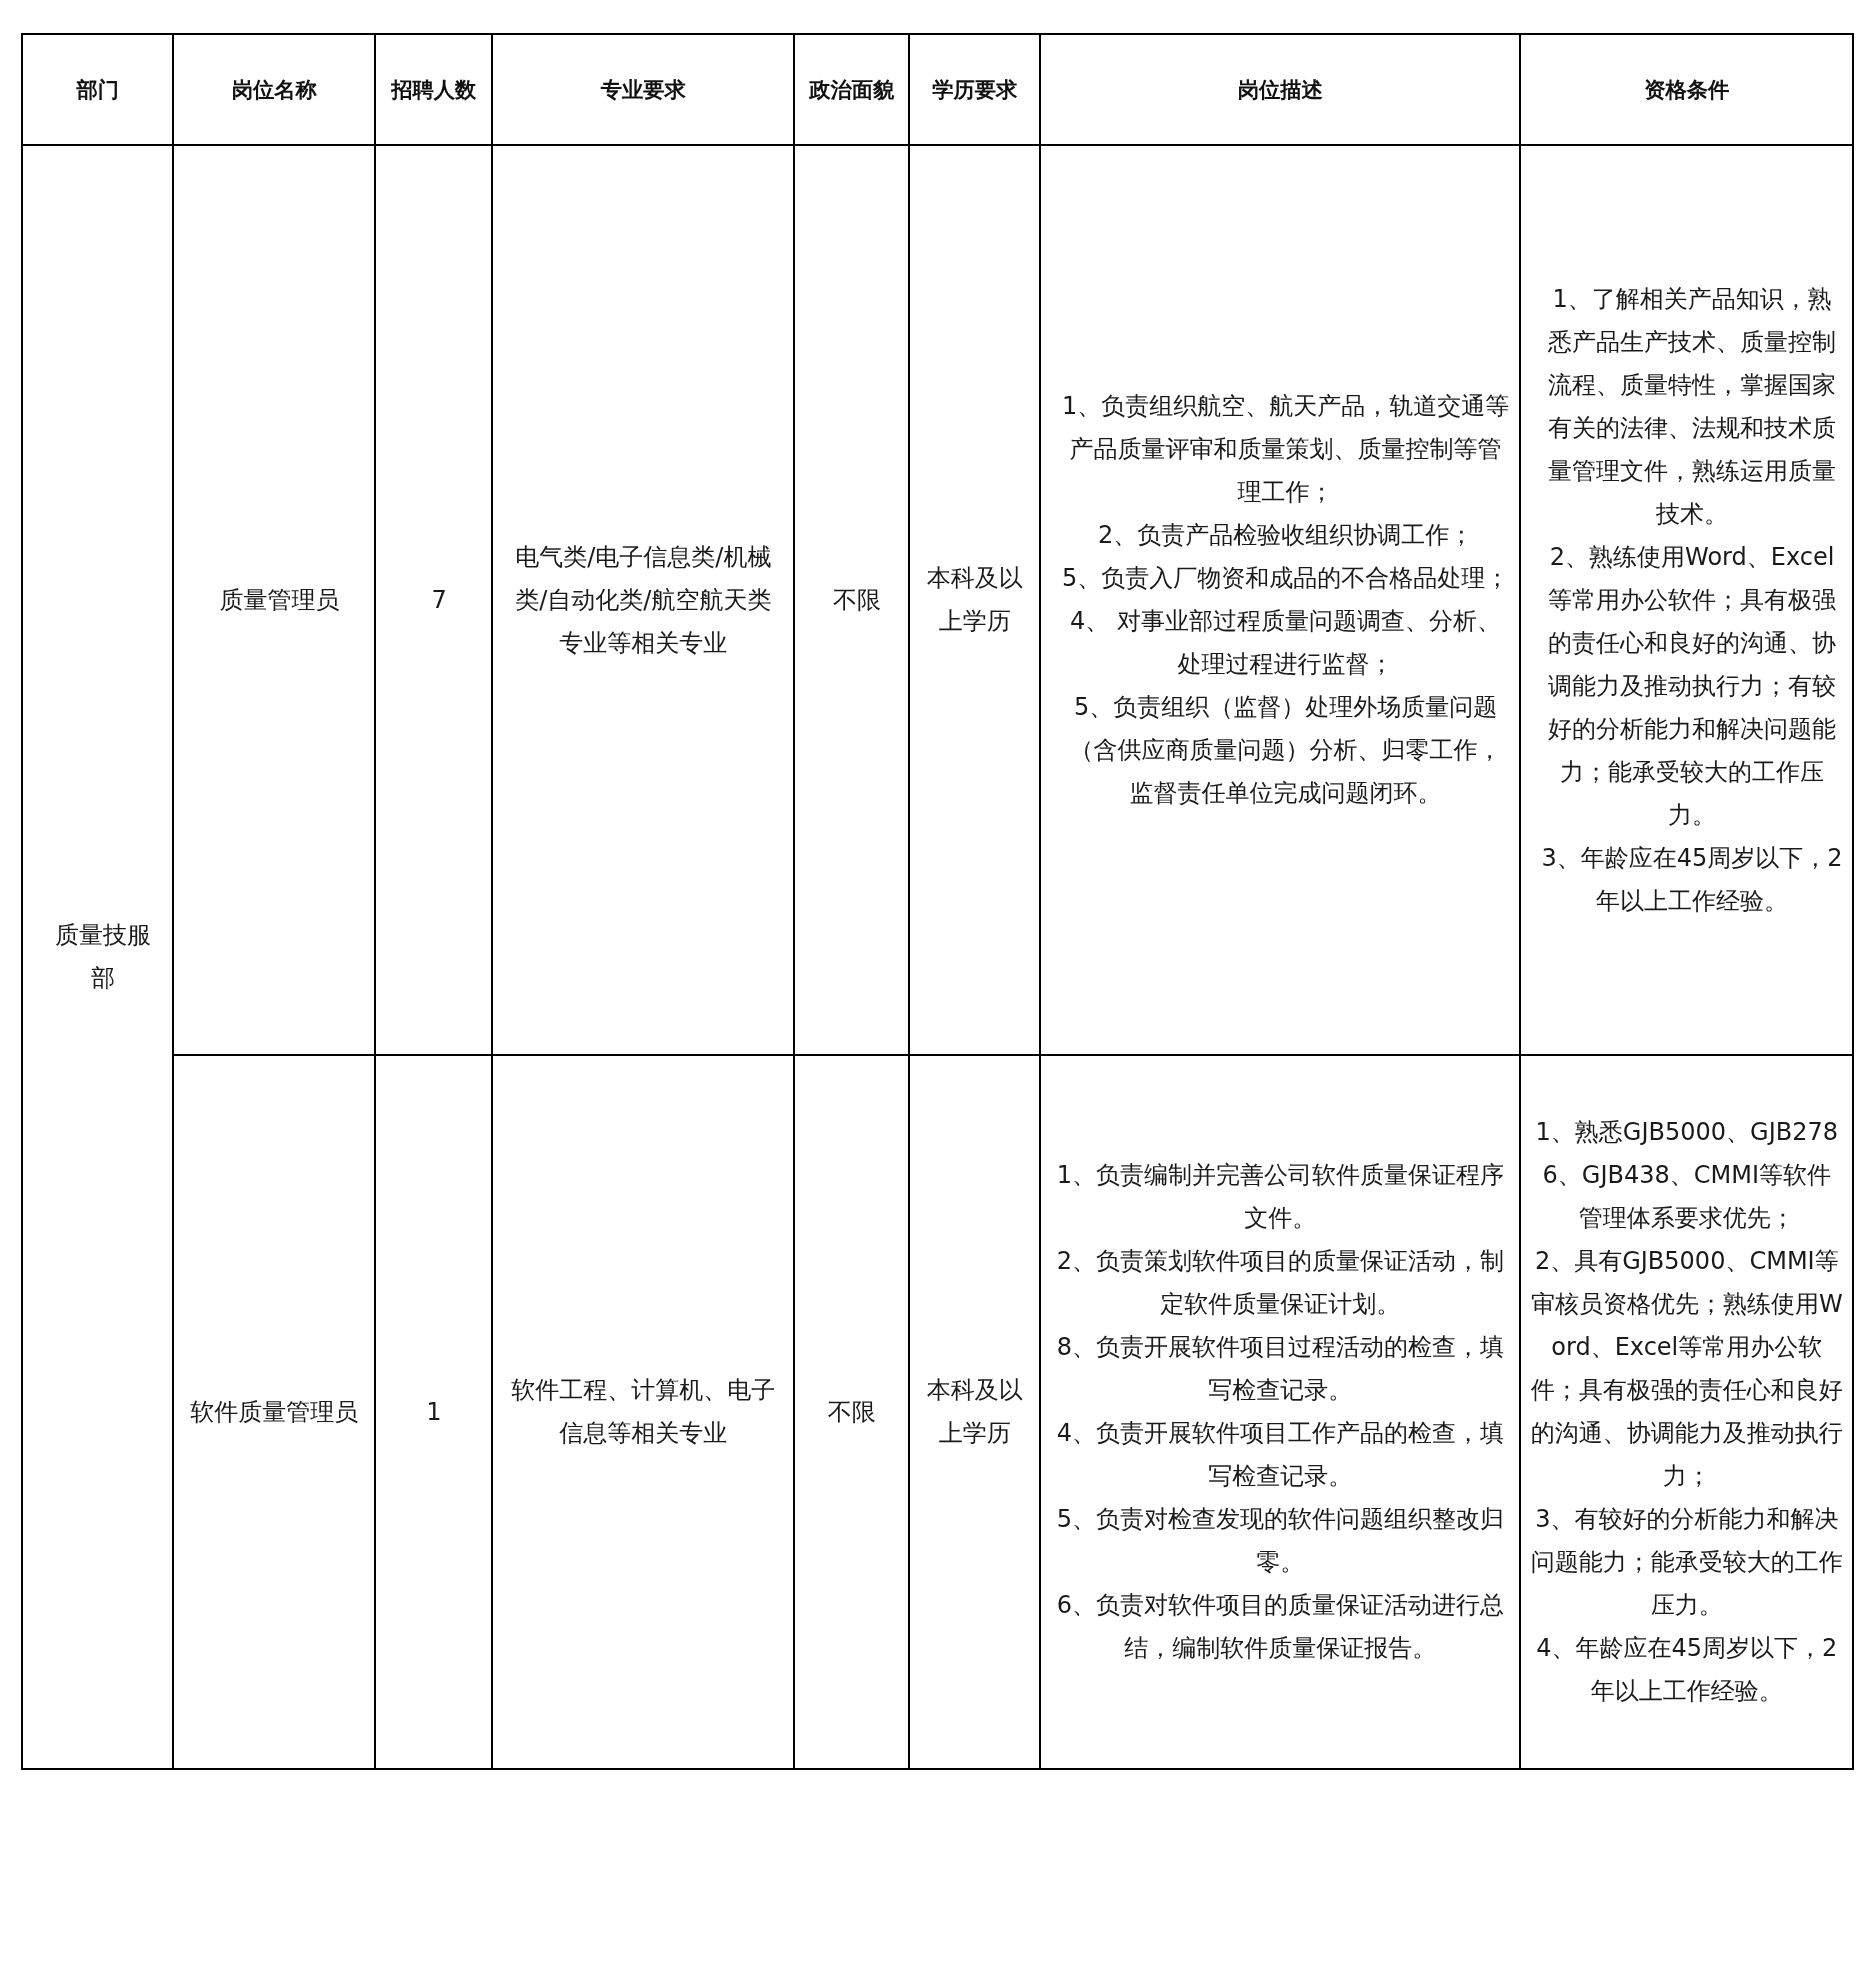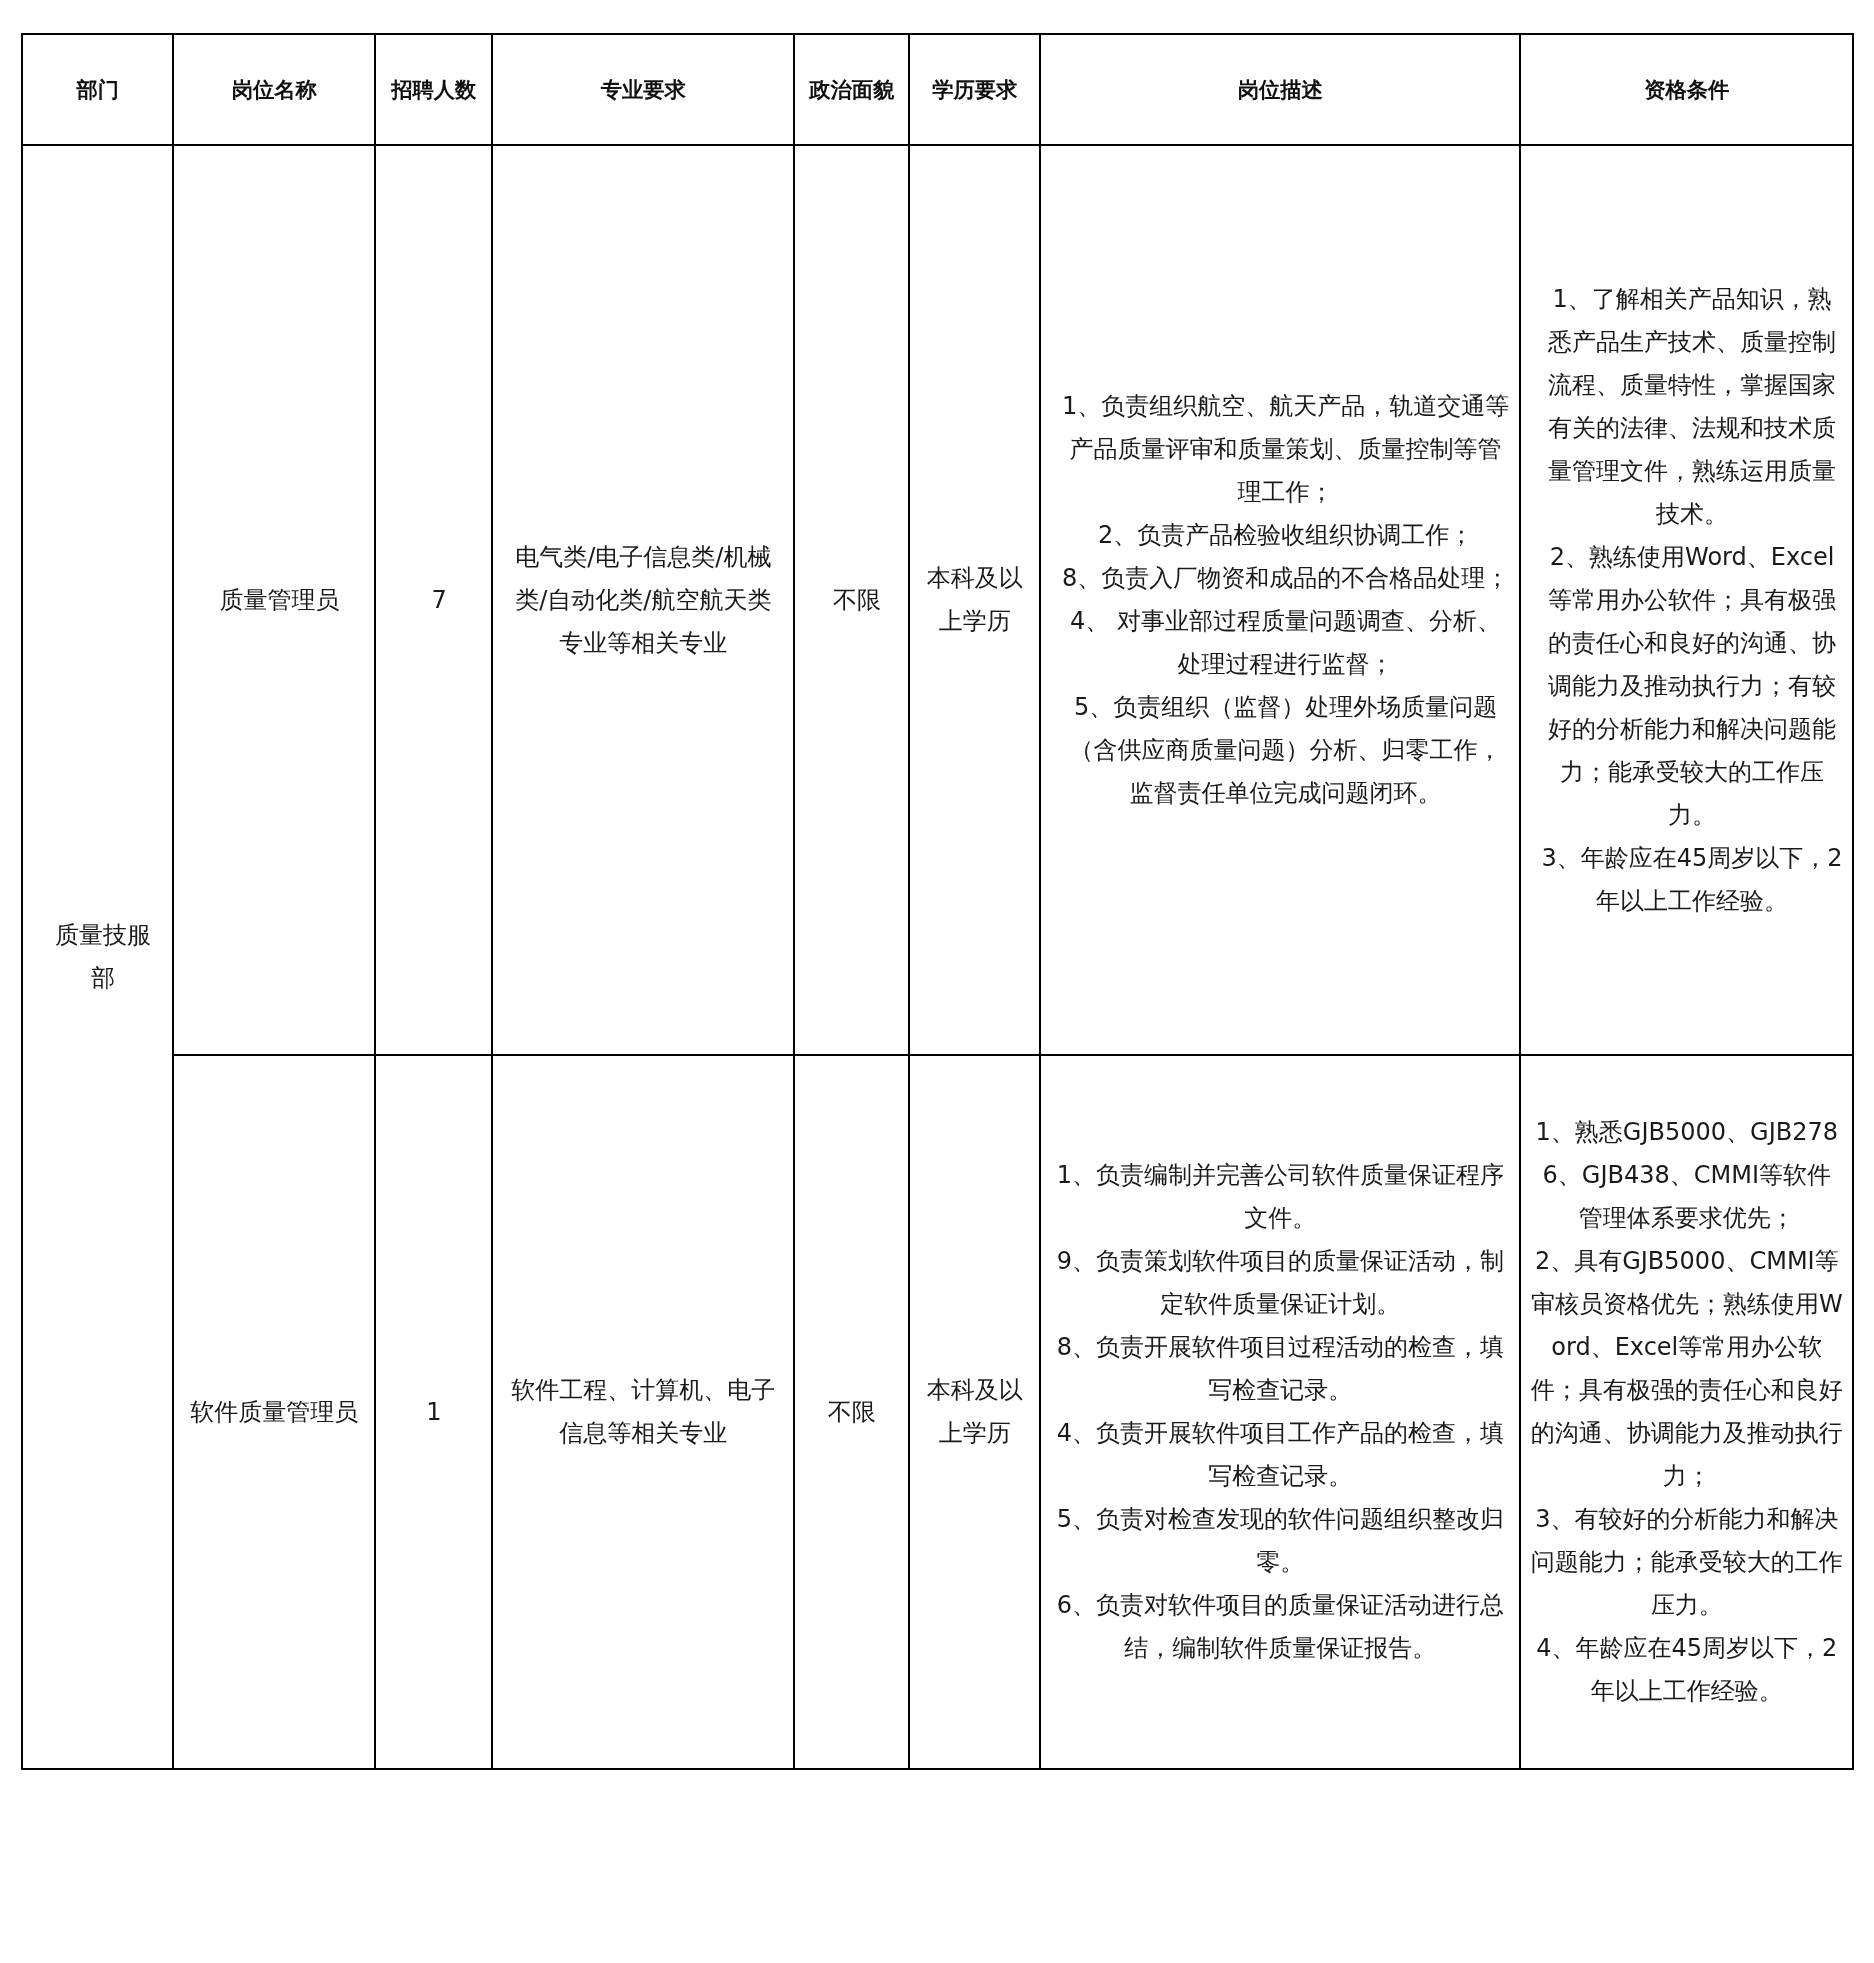--- a/index.html
+++ b/index.html
@@ -86,39 +86,39 @@
     <tr class="row-1">
       <td rowspan="2">质量技服部</td>
       <td>质量管理员</td>
       <td>7</td>
       <td style="padding:0 14.2px;">电气类/电子信息类/机械类/自动化类/航空航天类专业等相关专业</td>
       <td>不限</td>
       <td style="padding:0 12.6px;">本科及以上学历</td>
       <td class="desc-cell">
         <span class="line">1、负责组织航空、航天产品，轨道交通等产品质量评审和质量策划、质量控制等管理工作；</span>
         <span class="line">2、负责产品检验收组织协调工作；</span>
-        <span class="line">8、负责入厂物资和成品的不合格品处理；</span>
+        <span class="line">5、负责入厂物资和成品的不合格品处理；</span>
         <span class="line">4、 对事业部过程质量问题调查、分析、处理过程进行监督；</span>
         <span class="line">5、负责组织（监督）处理外场质量问题（含供应商质量问题）分析、归零工作，监督责任单位完成问题闭环。</span>
       </td>
       <td class="qual-cell">
         <span class="line">1、了解相关产品知识，熟悉产品生产技术、质量控制流程、质量特性，掌握国家有关的法律、法规和技术质量管理文件，熟练运用质量技术。</span>
         <span class="line">2、熟练使用Word、Excel等常用办公软件；具有极强的责任心和良好的沟通、协调能力及推动执行力；有较好的分析能力和解决问题能力；能承受较大的工作压力。</span>
         <span class="line">3、年龄应在45周岁以下，2年以上工作经验。</span>
       </td>
     </tr>
     <tr class="row-2">
       <td>软件质量管理员</td>
       <td>1</td>
       <td style="padding:0 14.2px;margin-top:48px;">软件工程、计算机、电子信息等相关专业</td>
       <td>不限</td>
       <td style="padding:0 12.6px;">本科及以上学历</td>
       <td class="desc-cell">
         <span class="line">1、负责编制并完善公司软件质量保证程序文件。</span>
-        <span class="line">9、负责策划软件项目的质量保证活动，制定软件质量保证计划。</span>
+        <span class="line">2、负责策划软件项目的质量保证活动，制定软件质量保证计划。</span>
         <span class="line">8、负责开展软件项目过程活动的检查，填写检查记录。</span>
         <span class="line">4、负责开展软件项目工作产品的检查，填写检查记录。</span>
         <span class="line">5、负责对检查发现的软件问题组织整改归零。</span>
         <span class="line">6、负责对软件项目的质量保证活动进行总结，编制软件质量保证报告。</span>
       </td>
       <td class="qual-cell">
         <span class="line">1、熟悉GJB5000、GJB2786、GJB438、CMMI等软件管理体系要求优先；</span>
         <span class="line">2、具有GJB5000、CMMI等审核员资格优先；熟练使用Word、Excel等常用办公软件；具有极强的责任心和良好的沟通、协调能力及推动执行力；</span>
         <span class="line">3、有较好的分析能力和解决问题能力；能承受较大的工作压力。</span>
         <span class="line">4、年龄应在45周岁以下，2年以上工作经验。</span>

